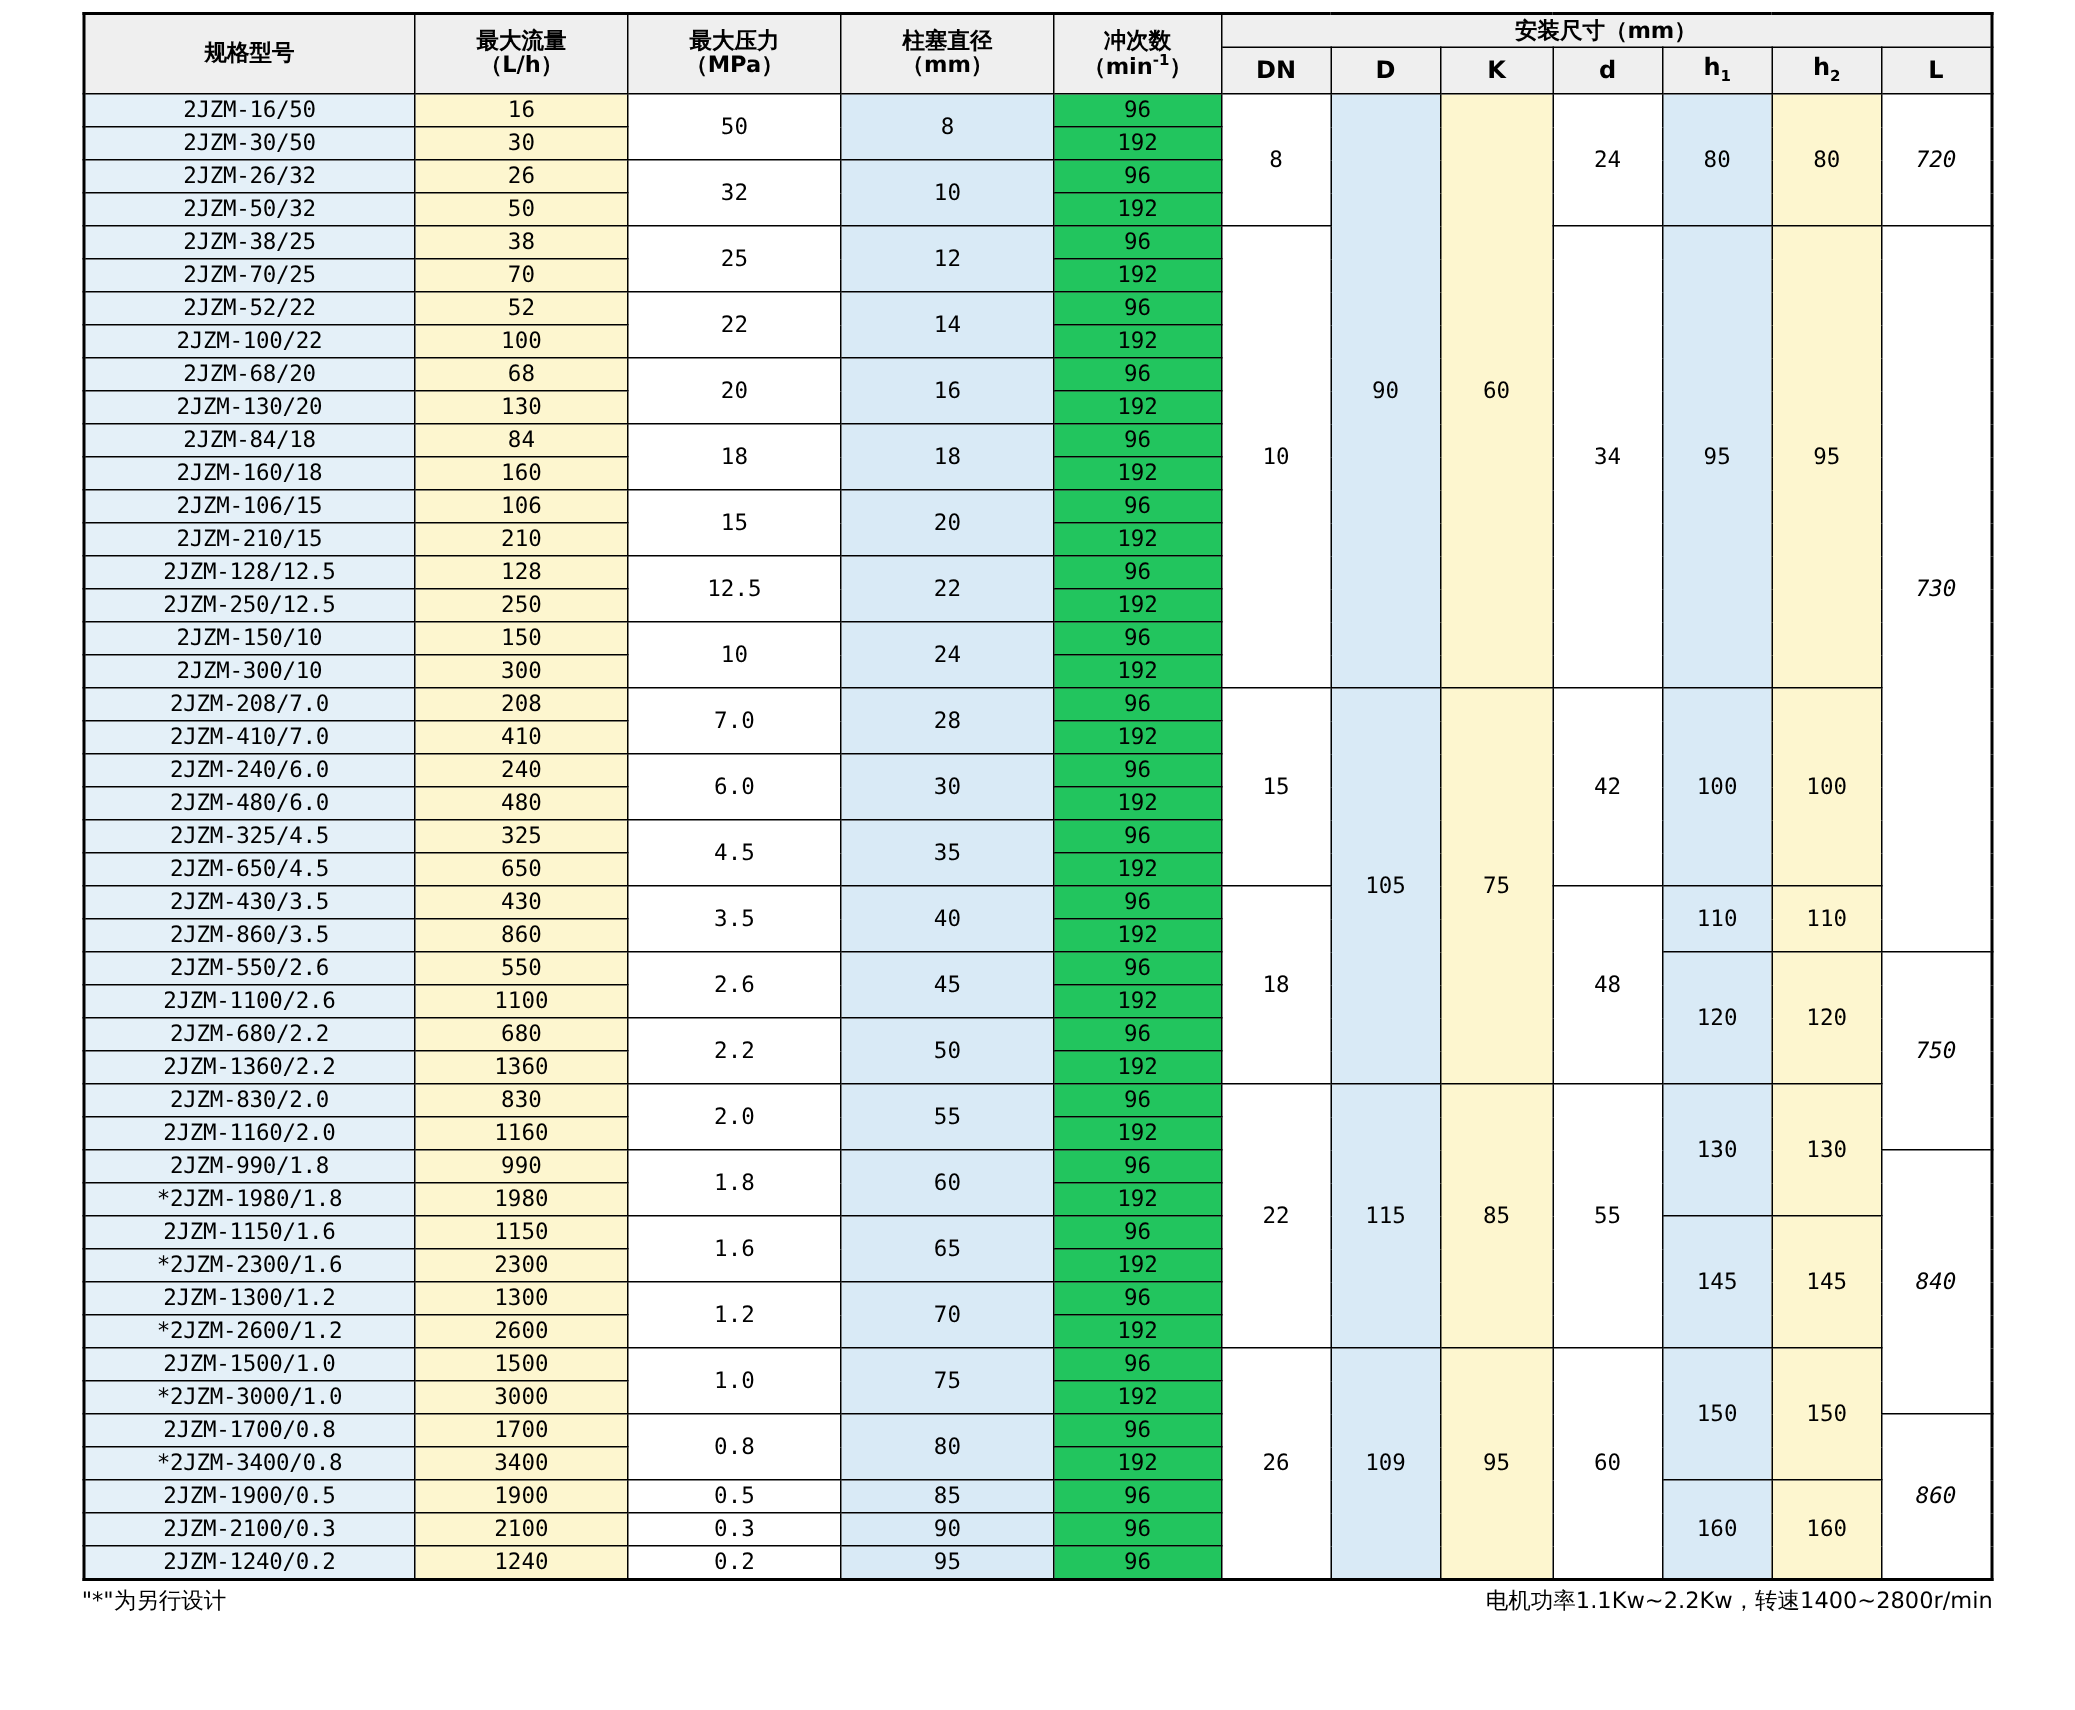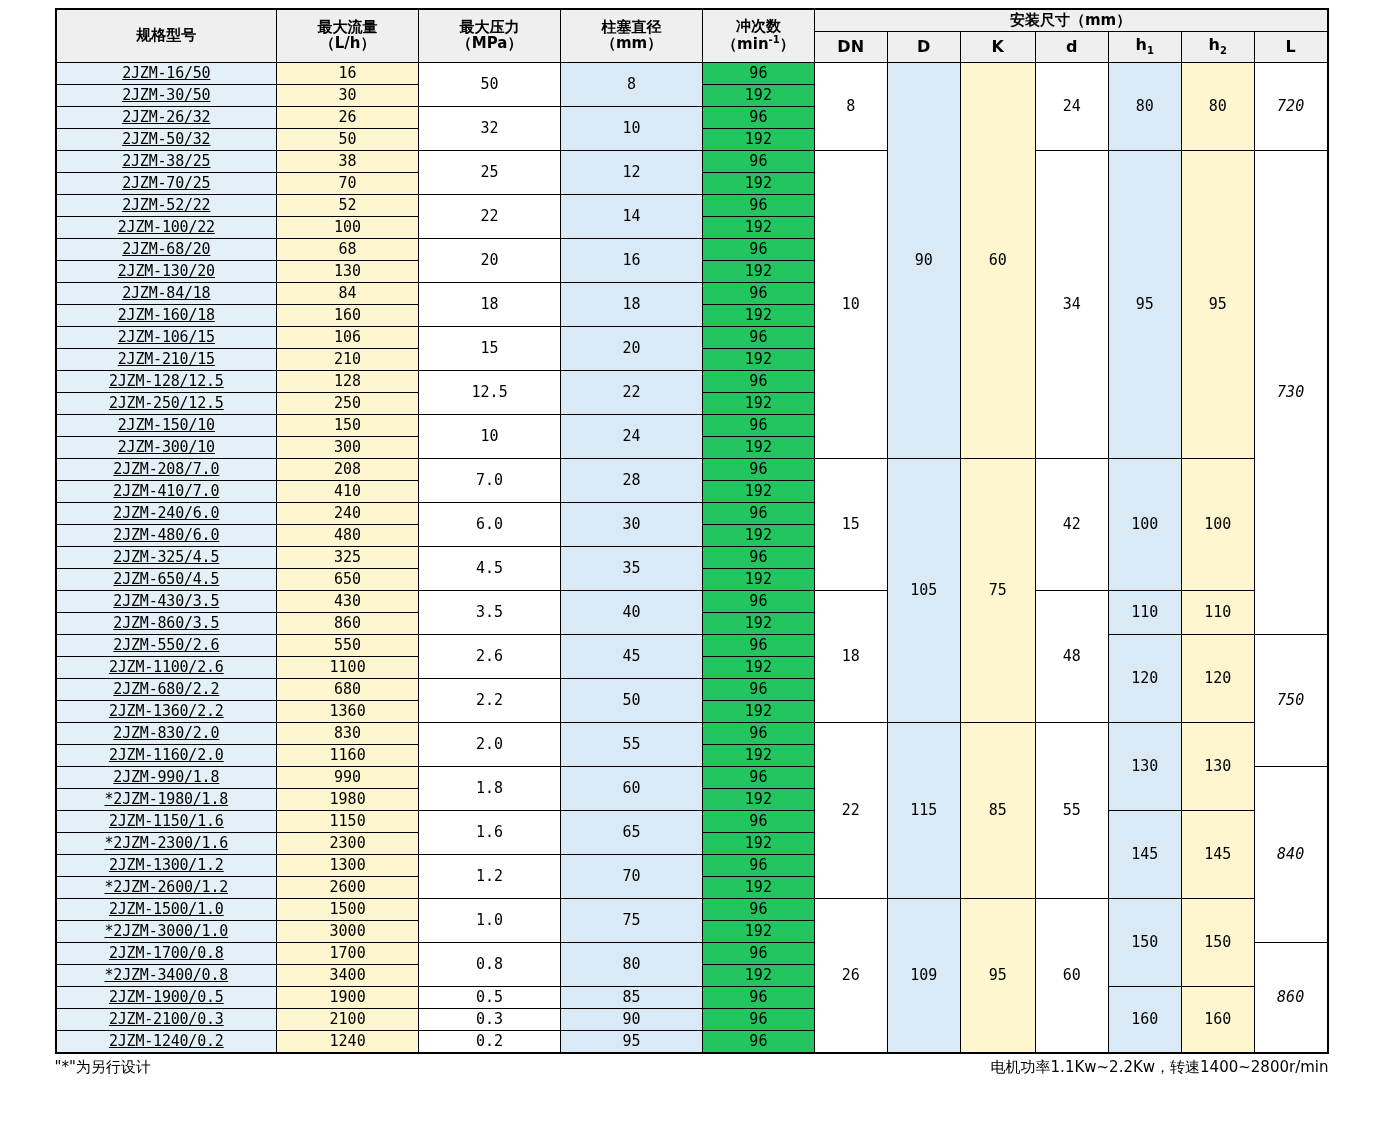--- a/index.html
+++ b/index.html
@@ -42,21 +42,21 @@
     font-family: "DejaVu Sans", sans-serif;
     font-weight: bold;
     font-size: 18px;
     line-height: 1.2;
   }
   thead th.sub {
     font-size: 16px;
     height: 30px;
     margin-top: 40px;
   }
-  .c-model   { background: #e4f0f8; font-family: "DejaVu Sans Mono", monospace; font-size: 14px; letter-spacing: -0.2px; text-decoration: underline; }
+  .c-model   { background: #e4f0f8; font-family: "DejaVu Sans Mono", monospace; font-size: 14px; letter-spacing: -0.2px; }
   .c-flow    { background: #fdf6cf; font-family: "DejaVu Sans Mono", monospace; font-size: 14px; }
   .c-press   { background: #ffffff; font-family: "DejaVu Sans Mono", monospace; font-size: 14px; }
   .c-plunger { background: #d9eaf6; font-family: "DejaVu Sans Mono", monospace; font-size: 14px; }
   .c-stroke  { background: #22c55e; font-family: "DejaVu Sans Mono", monospace; font-size: 14px; }
   .c-dn      { background: #ffffff; font-family: "DejaVu Sans Mono", monospace; font-size: 15px; }
   .c-d       { background: #d9eaf6; font-family: "DejaVu Sans Mono", monospace; font-size: 15px; }
   .c-k       { background: #fdf6cf; font-family: "DejaVu Sans Mono", monospace; font-size: 15px; }
   .c-dd      { background: #ffffff; font-family: "DejaVu Sans Mono", monospace; font-size: 15px; }
   .c-h1      { background: #d9eaf6; font-family: "DejaVu Sans Mono", monospace; font-size: 15px; }
   .c-h2      { background: #fdf6cf; font-family: "DejaVu Sans Mono", monospace; font-size: 15px; }

